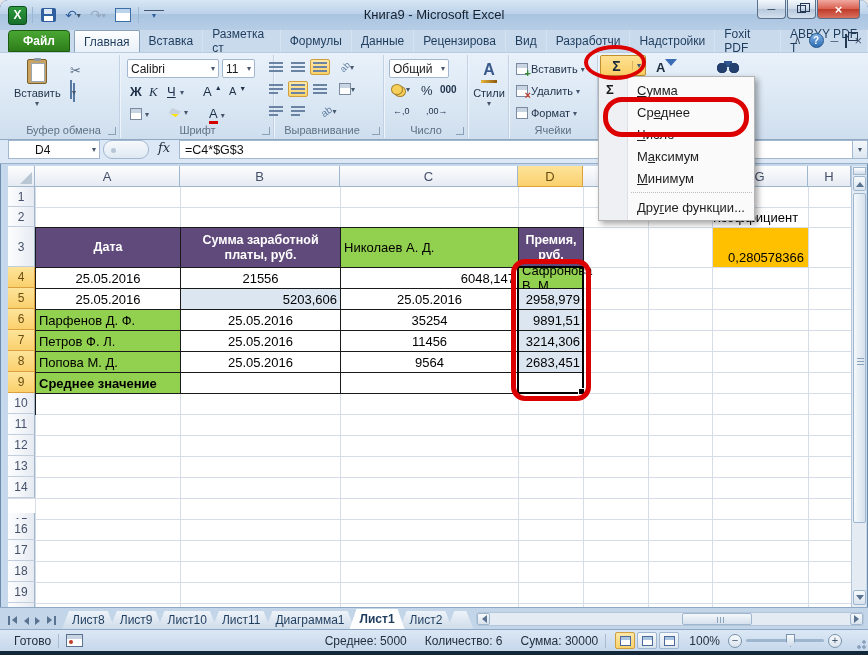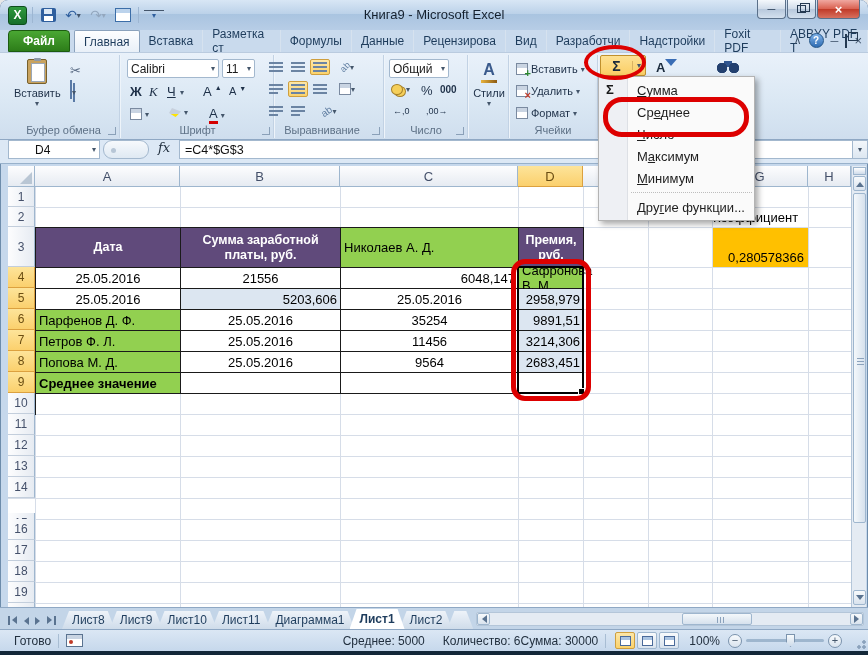--- a/index.html
+++ b/index.html
@@ -567,21 +567,21 @@
         </div>
     </div>
   </div>
 
   <div id="statusbar" class="abs">
     <span style="margin-left:14px">Готово</span>
     <span class="sdiv"></span>
     <span class="macroic"></span>
     <span style="margin-left:auto">Среднее: 5000</span>
     <span style="margin-left:18px">Количество: 6</span>
-    <span style="">Сумма: 30000</span>
+    <span style="margin-left:18px">Сумма: 30000</span>
     <span class="sdiv"></span>
     <span class="viewbtn on">
         <span class="vic"></span>
       </span>
     <span class="viewbtn">
         <span class="vic"></span>
       </span>
     <span class="viewbtn">
         <span class="vic"></span>
       </span>

